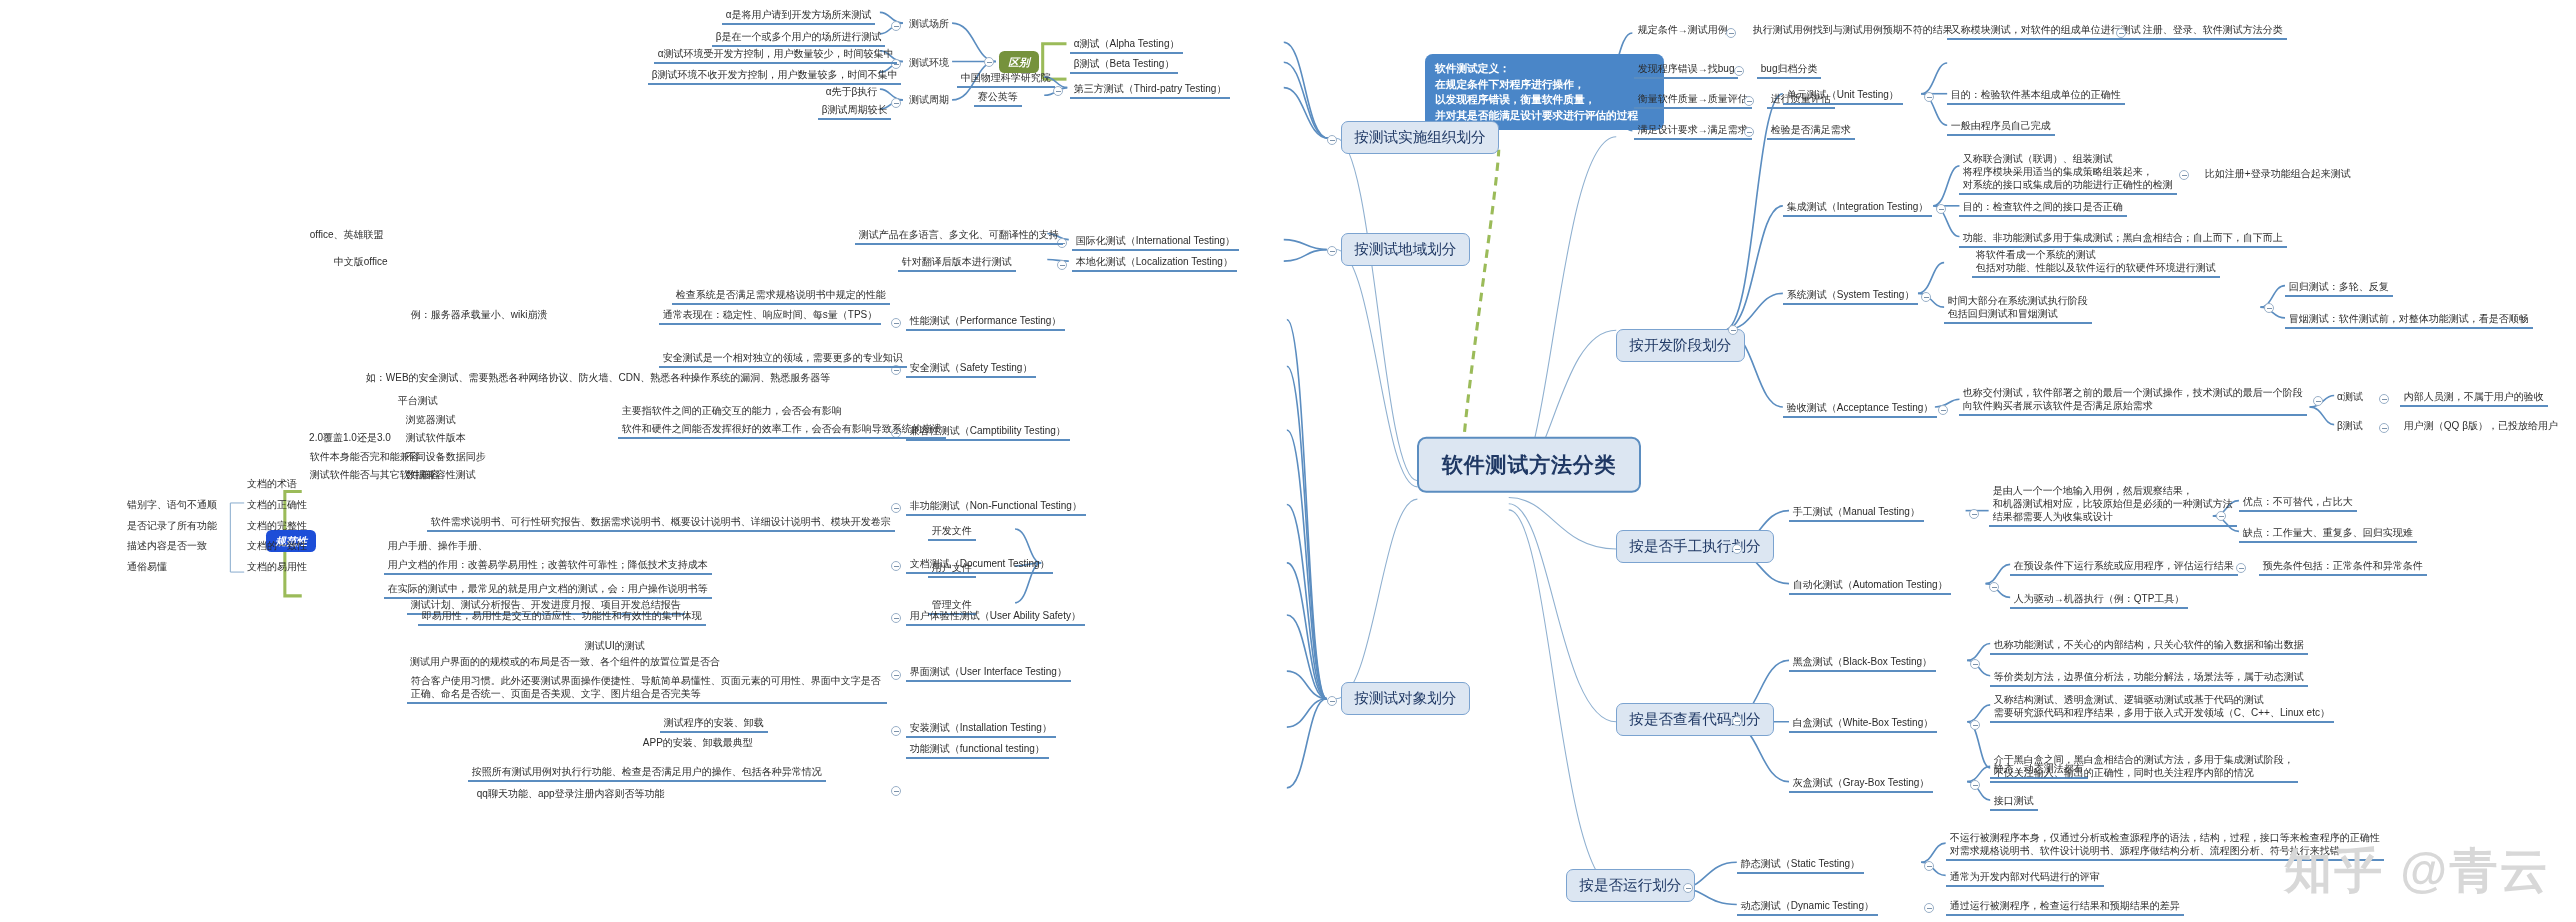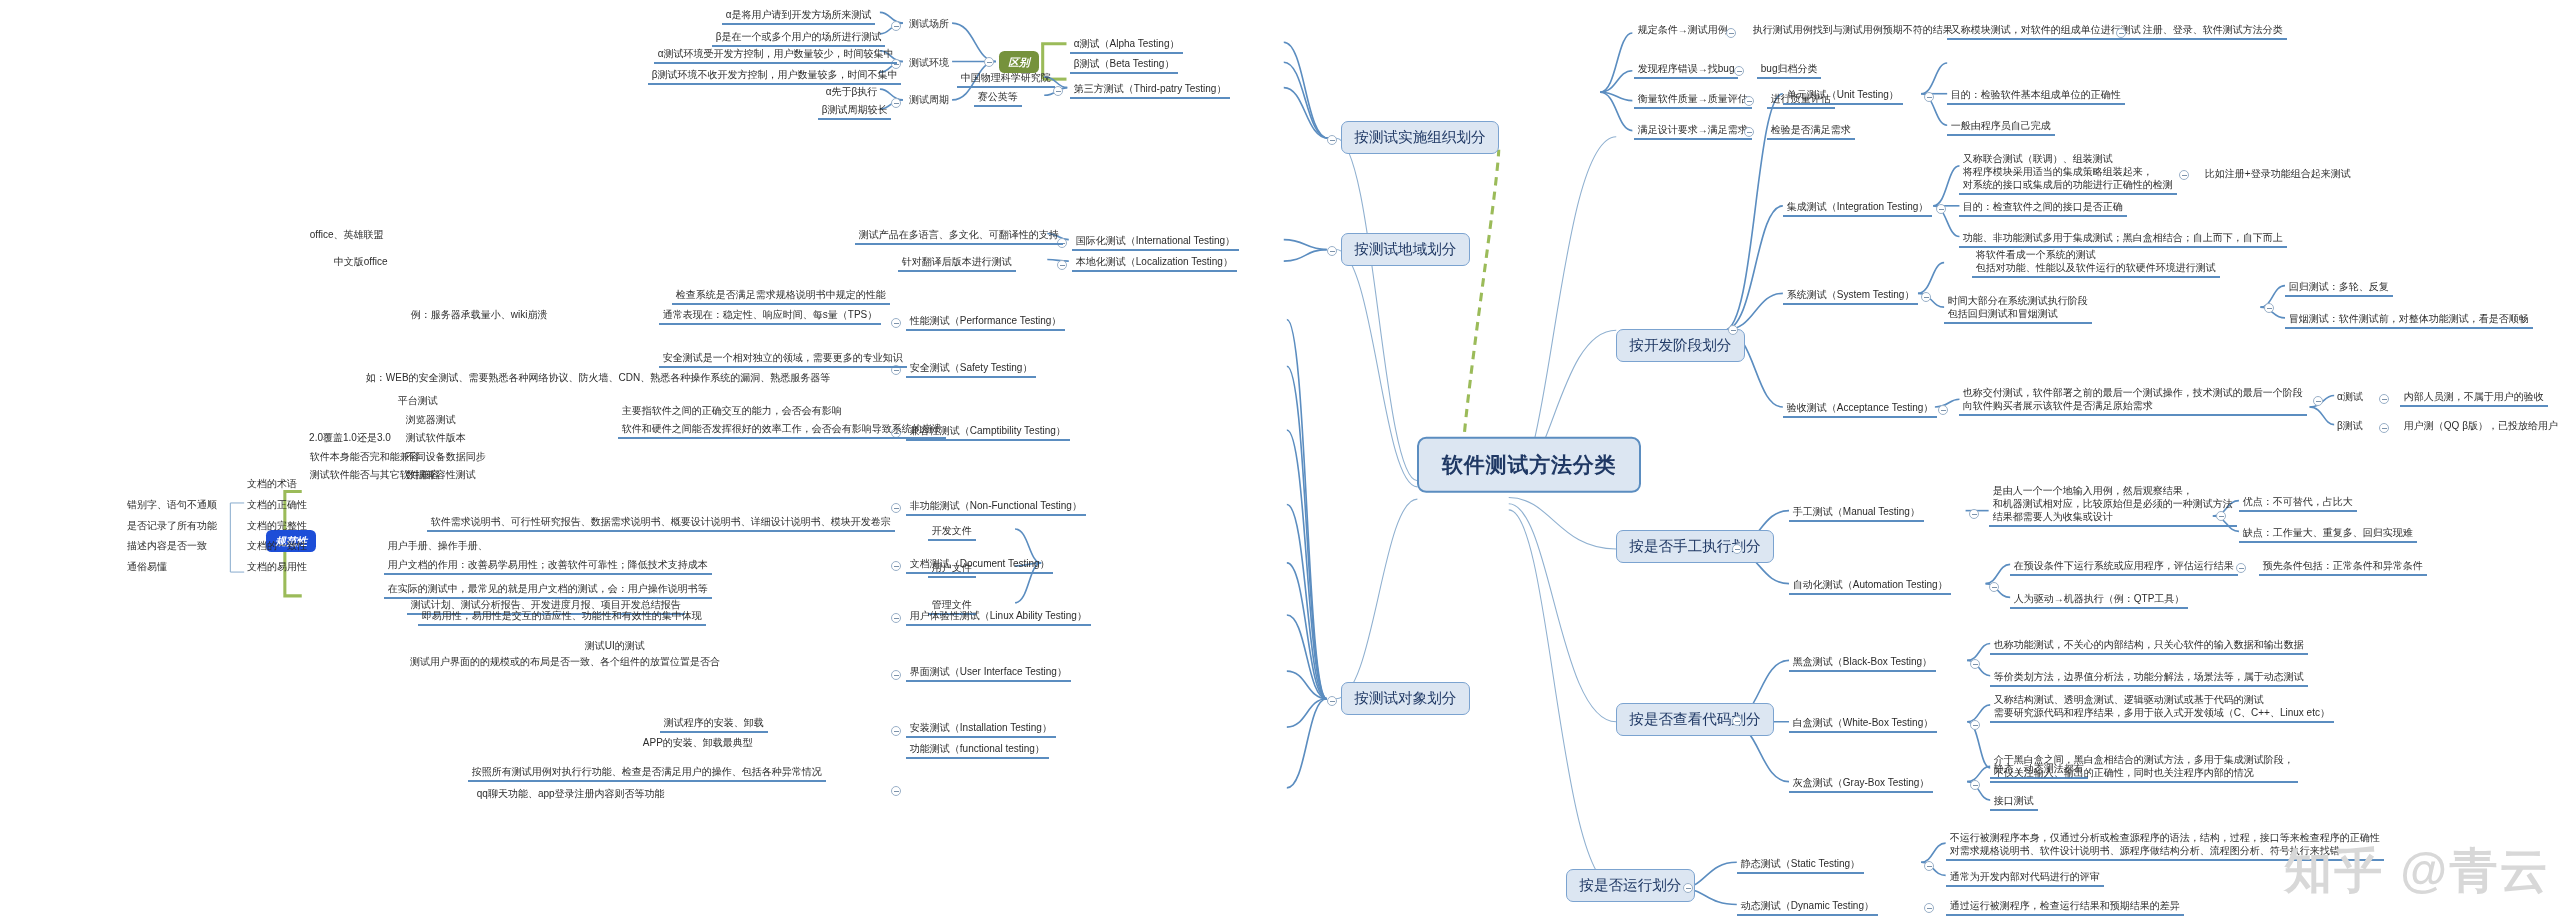--- a/index.html
+++ b/index.html
@@ -186,20 +186,24 @@
     <g fill="none" stroke="#8fb0d0" stroke-width="1.4">
       <path d="M371 708 L345 708"></path>
       <path d="M300 655 L300 745"></path>
       <path d="M300 655 L318 655"></path>
       <path d="M300 745 L318 745"></path>
     </g>
   </svg>
 
   <div class="node central" style="left:1417px;top:465px;transform:translateY(-50%);">软件测试方法分类</div>
 
+  <div class="node defbox" style="left:1425px;top:54px;width:219px;">软件测试定义：
+在规定条件下对程序进行操作，
+以发现程序错误，衡量软件质量，
+并对其是否能满足设计要求进行评估的过程</div>
 
   <div class="node leaf nb" style="left:1634px;top:21.5px;">规定条件→测试用例</div>
   <div class="coll" style="left:1726px;top:28px;"></div>
   <div class="node leaf nb" style="left:1749px;top:21.5px;">执行测试用例找到与测试用例预期不符的结果</div>
 
   <div class="node leaf" style="left:1634px;top:60px;">发现程序错误→找bug</div>
   <div class="coll" style="left:1734px;top:66px;"></div>
   <div class="node leaf" style="left:1757px;top:60px;">bug归档分类</div>
 
   <div class="node leaf" style="left:1634px;top:90px;">衡量软件质量→质量评估</div>
@@ -383,28 +387,29 @@
   <div class="node leaf" style="left:427px;top:513px;">软件需求说明书、可行性研究报告、数据需求说明书、概要设计说明书、详细设计说明书、模块开发卷宗</div>
 
   <div class="node leaf" style="left:928px;top:559px;">用户文件</div>
   <div class="node leaf nb" style="left:384px;top:537px;">用户手册、操作手册、</div>
   <div class="node leaf" style="left:384px;top:556px;">用户文档的作用：改善易学易用性；改善软件可靠性；降低技术支持成本</div>
   <div class="node leaf" style="left:384px;top:580px;">在实际的测试中，最常见的就是用户文档的测试，会：用户操作说明书等</div>
 
   <div class="node leaf" style="left:928px;top:596px;">管理文件</div>
   <div class="node leaf" style="left:407px;top:596px;">测试计划、测试分析报告、开发进度月报、项目开发总结报告</div>
 
-  <div class="node leaf" style="left:906px;top:607px;">用户体验性测试（Linux Ability Testing）</div>
+  <div class="node leaf" style="left:906px;top:607px;">用户体验性测试（User Ability Safety）</div>
   <div class="coll" style="left:891px;top:613px;"></div>
   <div class="node leaf" style="left:418px;top:607px;">即易用性，易用性是交互的适应性、功能性和有效性的集中体现</div>
 
   <div class="node leaf" style="left:906px;top:663px;">界面测试（User Interface Testing）</div>
   <div class="coll" style="left:891px;top:670px;"></div>
   <div class="node leaf nb" style="left:581px;top:637px;">测试UI的测试</div>
   <div class="node plain" style="left:407px;top:653px;">测试用户界面的的规模或的布局是否一致、各个组件的放置位置是否合</div>
+  <div class="node leaf" style="left:407px;top:672px;width:472px;white-space:normal;">符合客户使用习惯。此外还要测试界面操作便捷性、导航简单易懂性、页面元素的可用性、界面中文字是否正确、命名是否统一、页面是否美观、文字、图片组合是否完美等</div>
 
   <div class="node leaf" style="left:906px;top:719px;">安装测试（Installation Testing）</div>
   <div class="coll" style="left:891px;top:726px;"></div>
   <div class="node leaf" style="left:660px;top:714px;">测试程序的安装、卸载</div>
   <div class="node leaf nb" style="left:639px;top:734px;">APP的安装、卸载最典型</div>
 
   <div class="node leaf" style="left:906px;top:740px;">功能测试（functional testing）</div>
   <div class="coll" style="left:891px;top:786px;"></div>
   <div class="node leaf" style="left:468px;top:763px;">按照所有测试用例对执行行功能、检查是否满足用户的操作、包括各种异常情况</div>
   <div class="node leaf nb" style="left:473px;top:785px;">qq聊天功能、app登录注册内容则否等功能</div>

